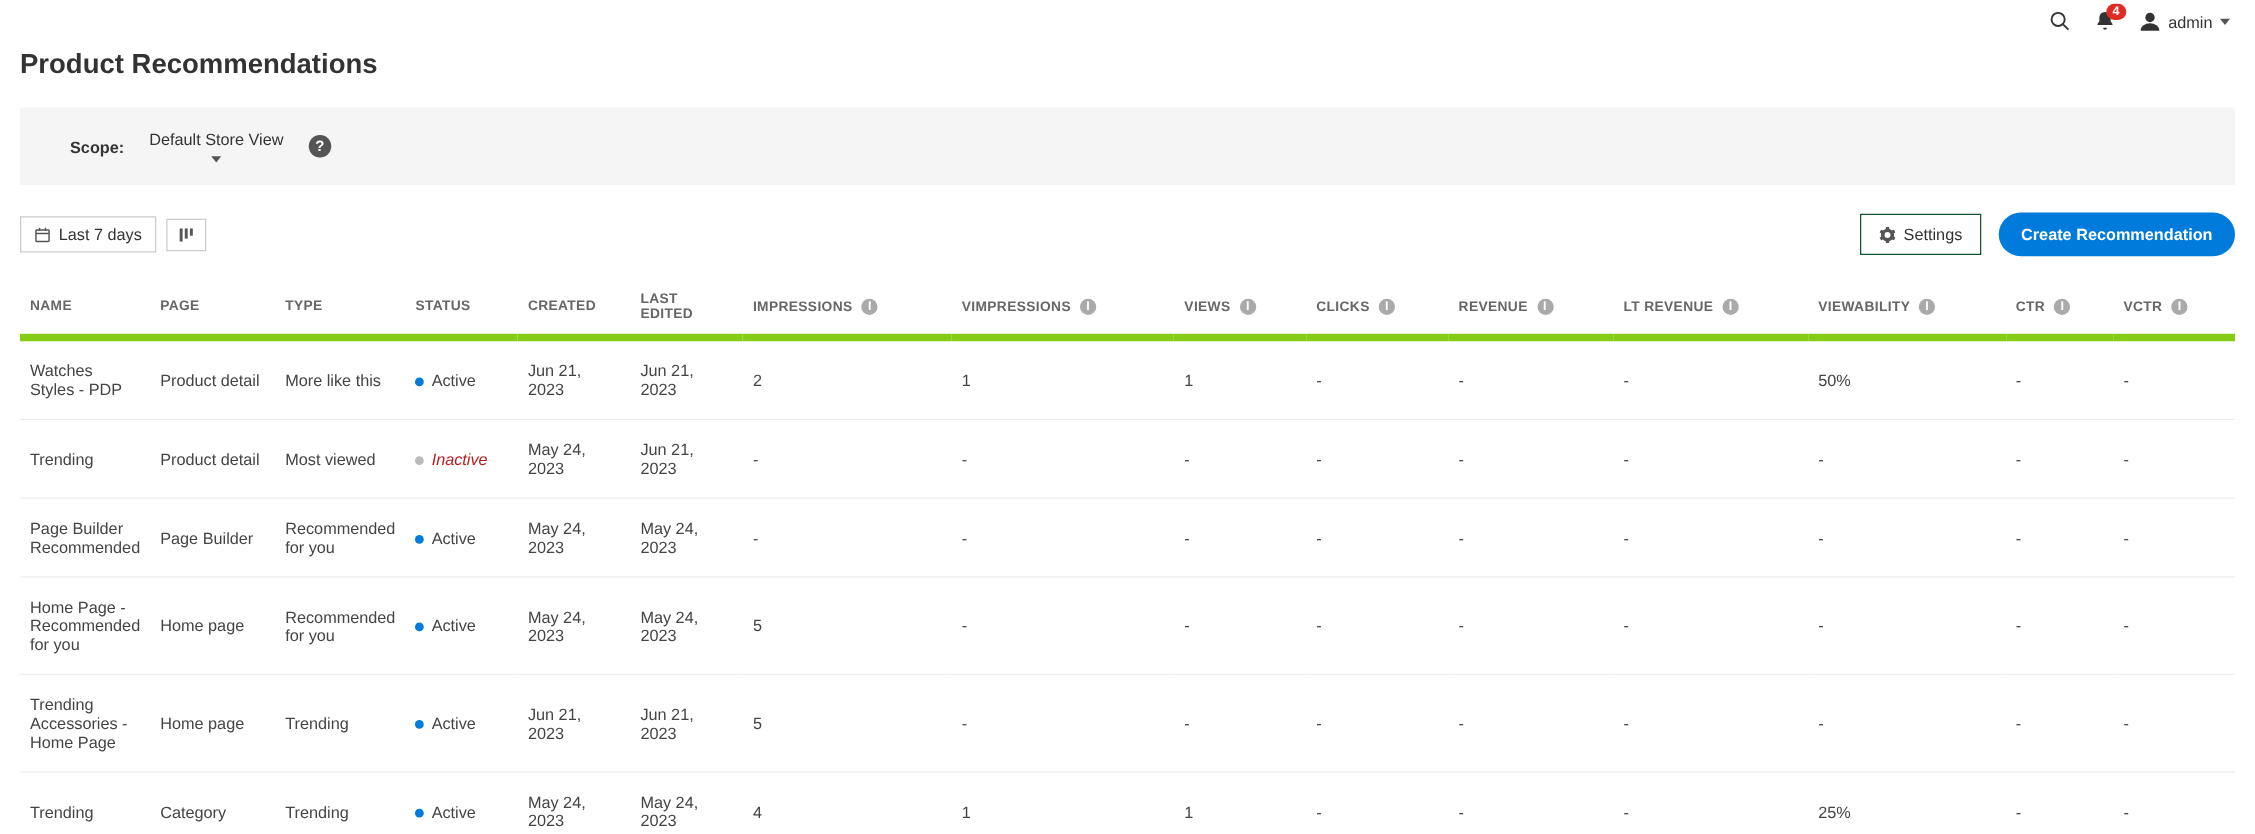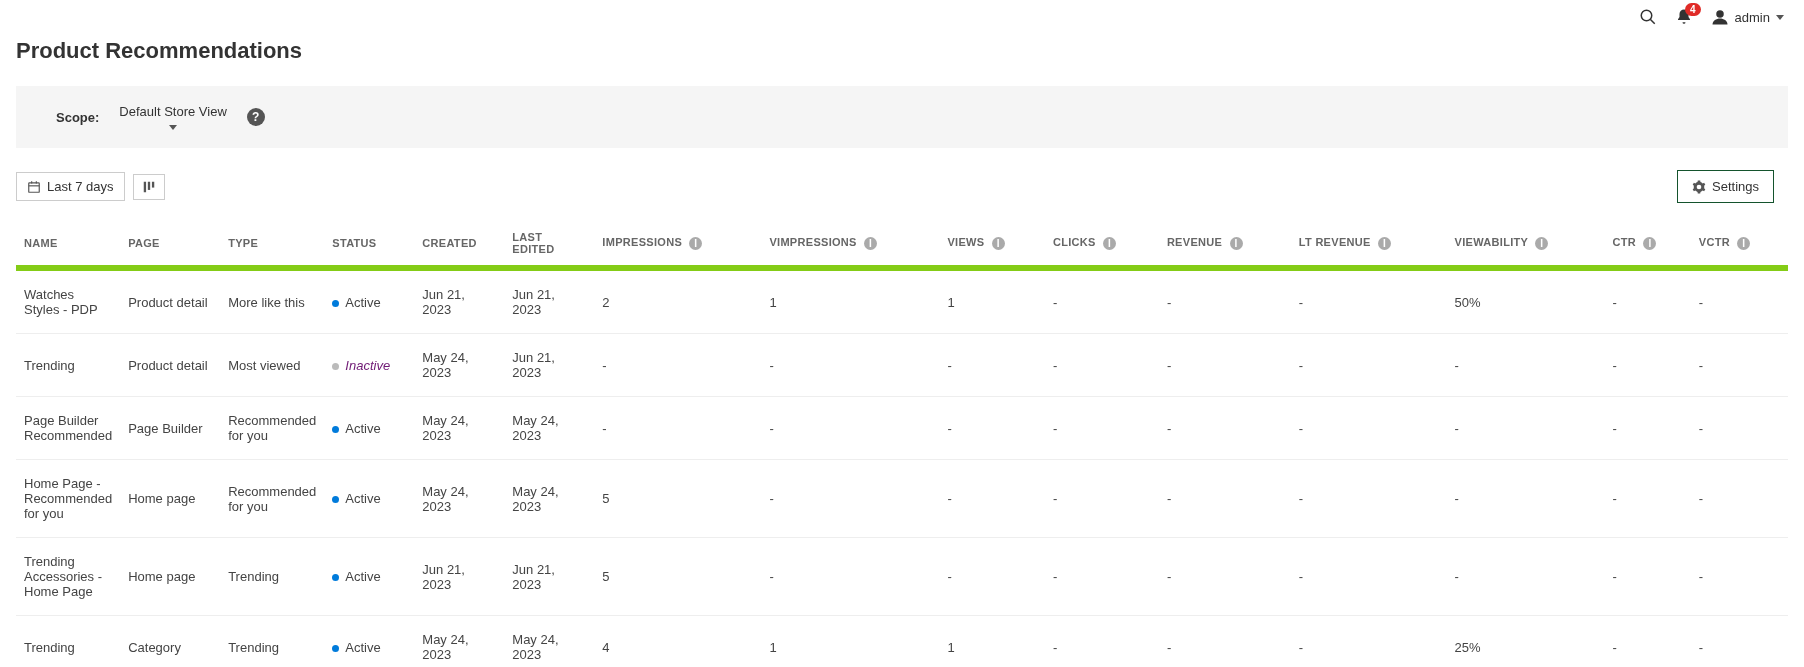--- a/index.html
+++ b/index.html
@@ -24,21 +24,21 @@
 .settings-btn { border: 1px solid #14532d; background: #fff; padding: 8px 14px; display: inline-flex; align-items: center; gap: 6px; cursor: pointer; margin-right: 14px; font-size:13px; }
 .primary-btn { background: #007bdb; color: #fff; border: none; padding: 10px 18px; border-radius: 18px; cursor: pointer; font-size: 13px; font-weight: 600; }
 
 table { width: calc(100% - 32px); margin: 10px 16px; border-collapse: collapse; }
 th { text-align: left; font-size: 11px; letter-spacing: 0.3px; color: #666; padding: 10px 8px; border-bottom: 6px solid #84cc16; text-transform: uppercase; font-weight:600; }
 th .info { display:inline-flex; vertical-align:middle; margin-left:4px;}
 td { padding: 16px 8px; border-bottom: 1px solid #eee; vertical-align: middle; font-size:13px; color:#444;}
 .status-dot { width:7px; height:7px; border-radius:50%; display:inline-block; margin-right:6px; }
 .dot-active { background:#007bdb; }
 .dot-inactive { background:#bbb; }
-.status-inactive { font-style: italic; color:#701a75; }
+.status-inactive { font-style: italic; color:#b91c1c; }
 .num-col { text-align:left; }
 
 svg { display: block; }
 .hint { width:13px; height:13px; border-radius:50%; background:#aaa; color:#fff; display:inline-flex; align-items:center; justify-content:center; font-size:10px; font-weight:bold; font-style:normal;}
 .qmark { width:18px; height:18px; border-radius:50%; background:#555; color:#fff; display:inline-flex; align-items:center; justify-content:center; font-size:12px; font-weight:bold;}
 .caret { border-left:4px solid transparent; border-right:4px solid transparent; border-top:5px solid #555; display:inline-block;}
 </style>
 </head>
 <body>
 
@@ -93,20 +93,21 @@
         <rect x="17" y="3" width="4" height="10"></rect>
       </svg>
   </span>
   <span class="spacer"></span>
   <span class="settings-btn">
     <svg width="14" height="14" viewBox="0 0 24 24" fill="#555">
         <path d="M12 8a4 4 0 1 0 0 8 4 4 0 0 0 0-8zm9 4a9 9 0 0 1-.3 2.2l2.1 1.6-2 3.4-2.5-1a9 9 0 0 1-3.8 2.2l-.4 2.6H9.9l-.4-2.6A9 9 0 0 1 5.7 18.2l-2.5 1-2-3.4 2.1-1.6A9 9 0 0 1 3 12c0-.8.1-1.5.3-2.2L1.2 8.2l2-3.4 2.5 1A9 9 0 0 1 9.5 3.6L9.9 1h4.2l.4 2.6a9 9 0 0 1 3.8 2.2l2.5-1 2 3.4-2.1 1.6c.2.7.3 1.4.3 2.2z"></path>
       </svg>
     <span>Settings</span>
   </span>
+  <button class="primary-btn">Create Recommendation</button>
 </div>
 
 <table>
   <thead>
     <tr>
       <th style="width:100px">NAME</th>
       <th style="width:100px">PAGE</th>
       <th style="width:100px">TYPE</th>
       <th style="width:90px">STATUS</th>
       <th style="width:90px">CREATED</th>

